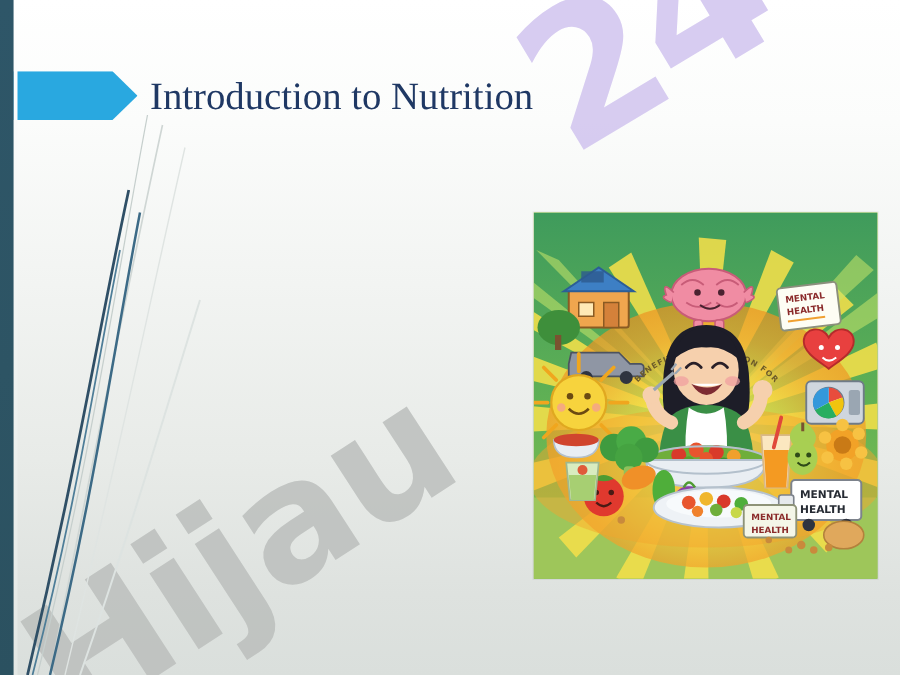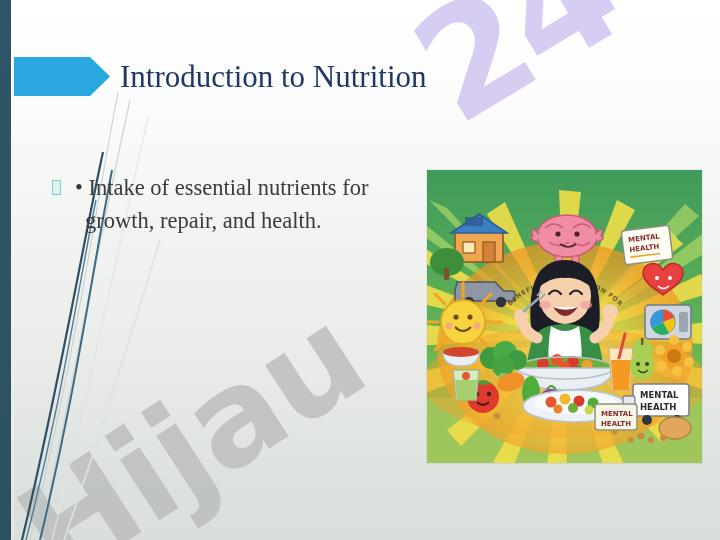--- a/index.html
+++ b/index.html
@@ -189,24 +189,20 @@
   </svg>
 
   <div class="edge-bar"></div>
   <div class="edge-bar-inner"></div>
 
   <div class="title">Introduction to Nutrition</div>
 
   <div class="body-block">
 
 
-    <div class="bullet-row">
-      <span class="tofu"></span>
-      <span class="bullet-text">• Intake of essential nutrients for growth, repair, and health.</span>
-    </div>
 
 
   </div>
 
   <div class="illus">
     <svg width="275" height="293" viewBox="0 0 275 293">
       <defs>
         <radialGradient id="glow" cx="50%" cy="56%" r="62%">
           <stop offset="0%" stop-color="#fff7b0"></stop>
           <stop offset="38%" stop-color="#f7e34a"></stop>

